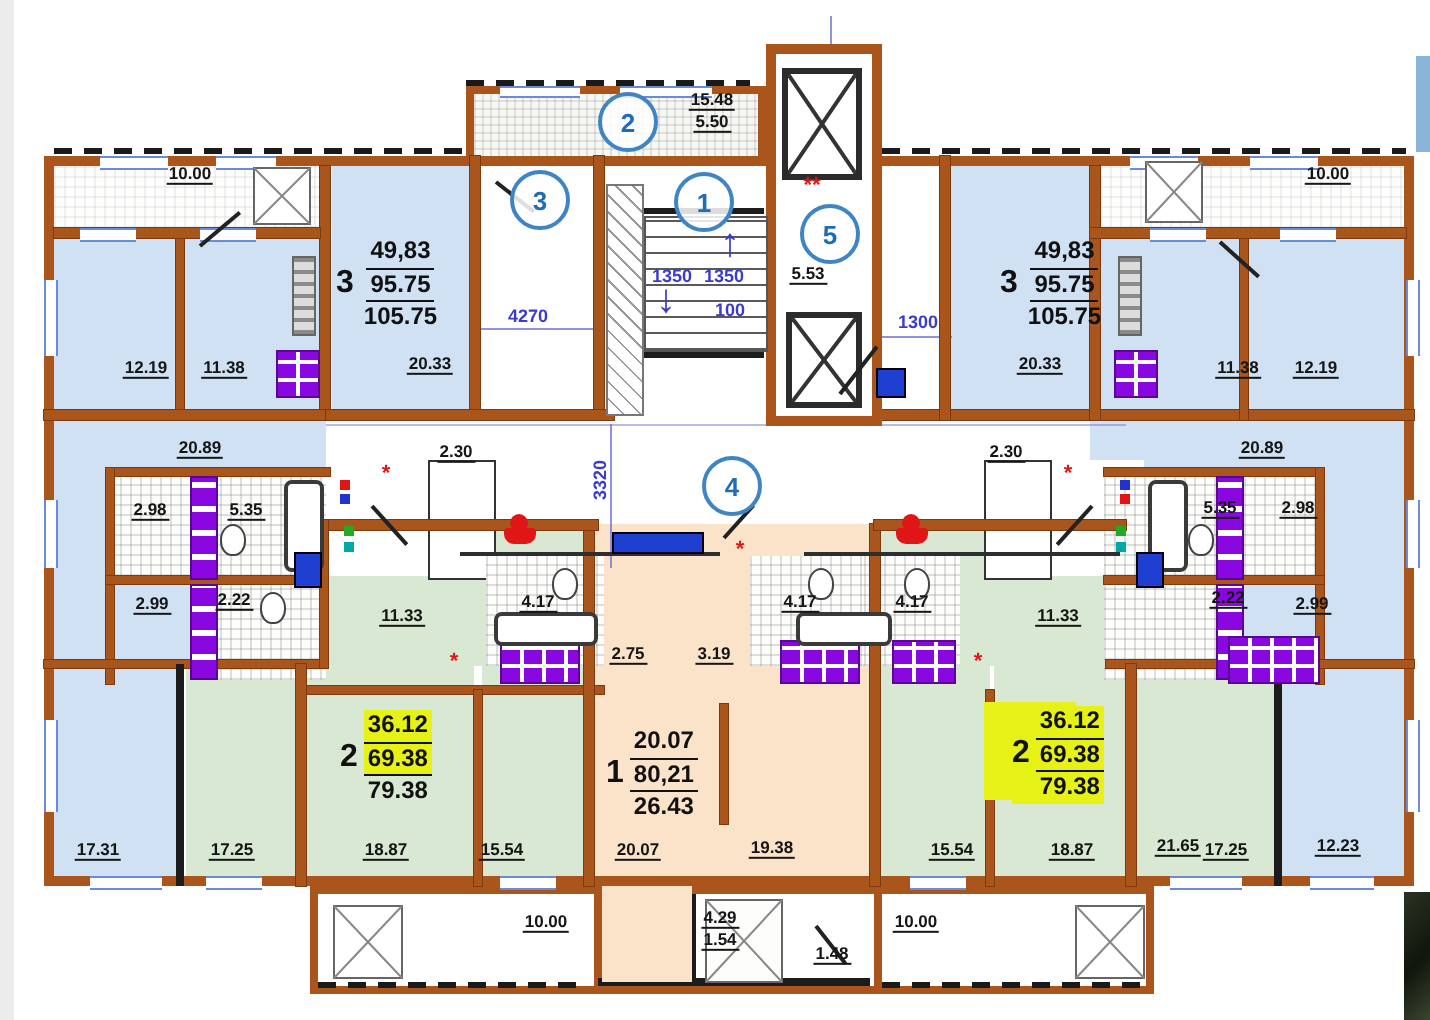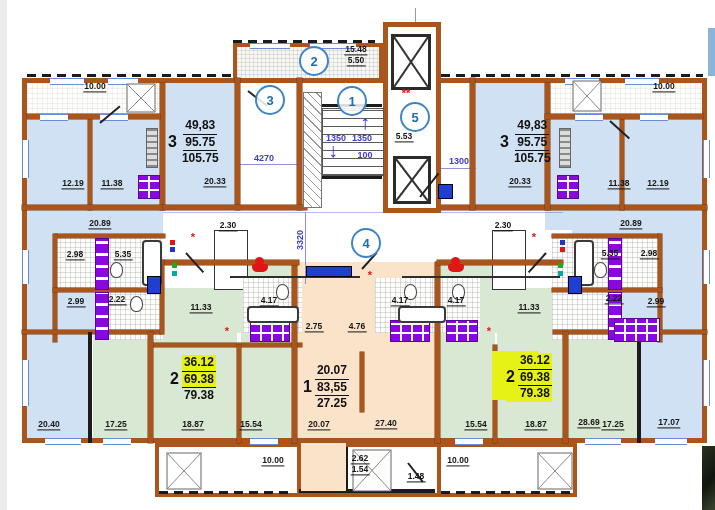--- a/index.html
+++ b/index.html
@@ -300,34 +300,34 @@
     <span class="rlabel" style="left: 503px; top: 226px;">2.30</span>
     <span class="rlabel" style="left: 610px; top: 254px;">5.35</span>
     <span class="rlabel" style="left: 649px; top: 254px;">2.98</span>
     <span class="rlabel" style="left: 614px; top: 299px;">2.22</span>
     <span class="rlabel" style="left: 656px; top: 302px;">2.99</span>
     <span class="rlabel" style="left: 529px; top: 308px;">11.33</span>
     <span class="rlabel" style="left: 269px; top: 301px;">4.17</span>
     <span class="rlabel" style="left: 400px; top: 301px;">4.17</span>
     <span class="rlabel" style="left: 456px; top: 301px;">4.17</span>
     <span class="rlabel" style="left: 314px; top: 327px;">2.75</span>
-    <span class="rlabel" style="left: 357px; top: 327px;">4.76</span>
-    <span class="rlabel" style="left: 49px; top: 425px;">20.40</span>
+    <span class="rlabel" style="left: 357px; top: 327px;">3.19</span>
+    <span class="rlabel" style="left: 49px; top: 425px;">17.31</span>
     <span class="rlabel" style="left: 116px; top: 425px;">17.25</span>
     <span class="rlabel" style="left: 193px; top: 425px;">18.87</span>
     <span class="rlabel" style="left: 251px; top: 425px;">15.54</span>
     <span class="rlabel" style="left: 319px; top: 425px;">20.07</span>
-    <span class="rlabel" style="left: 386px; top: 424px;">27.40</span>
+    <span class="rlabel" style="left: 386px; top: 424px;">19.38</span>
     <span class="rlabel" style="left: 476px; top: 425px;">15.54</span>
     <span class="rlabel" style="left: 536px; top: 425px;">18.87</span>
-    <span class="rlabel" style="left: 589px; top: 423px;">28.69</span>
+    <span class="rlabel" style="left: 589px; top: 423px;">21.65</span>
     <span class="rlabel" style="left: 613px; top: 425px;">17.25</span>
-    <span class="rlabel" style="left: 669px; top: 423px;">17.07</span>
+    <span class="rlabel" style="left: 669px; top: 423px;">12.23</span>
     <span class="rlabel" style="left: 273px; top: 461px;">10.00</span>
-    <span class="rlabel" style="left: 360px; top: 459px;">2.62</span>
+    <span class="rlabel" style="left: 360px; top: 459px;">4.29</span>
     <span class="rlabel" style="left: 360px; top: 470px;">1.54</span>
     <span class="rlabel" style="left: 416px; top: 477px;">1.48</span>
     <span class="rlabel" style="left: 458px; top: 461px;">10.00</span>
     <span class="dimlabel" style="left: 264px; top: 158px;">4270</span>
     <span class="dimlabel" style="left: 459px; top: 161px;">1300</span>
     <span class="dimlabel" style="left: 336px; top: 138px;">1350</span>
     <span class="dimlabel" style="left: 362px; top: 138px;">1350</span>
     <span class="dimlabel" style="left: 365px; top: 155px;">100</span>
     <span class="dimlabel rot" style="left: 300px; top: 240px;">3320</span>
     <span class="marker" style="left: 314px; top: 61px;">2</span>
@@ -370,22 +370,22 @@
       <div class="rows">
         <div class="row ul">36.12</div>
         <div class="row ul">69.38</div>
         <div class="row">79.38</div>
       </div>
     </div>
     <div class="apt" style="left: 303px; top: 363px;">
       <span class="num">1</span>
       <div class="rows">
         <div class="row ul">20.07</div>
-        <div class="row ul">83,55</div>
-        <div class="row">27.25</div>
+        <div class="row ul">80,21</div>
+        <div class="row">26.43</div>
       </div>
     </div>
     <div class="apt hl-block" style="left: 506px; top: 353px;">
       <span class="num">2</span>
       <div class="rows">
         <div class="row ul">36.12</div>
         <div class="row ul">69.38</div>
         <div class="row">79.38</div>
       </div>
     </div>

